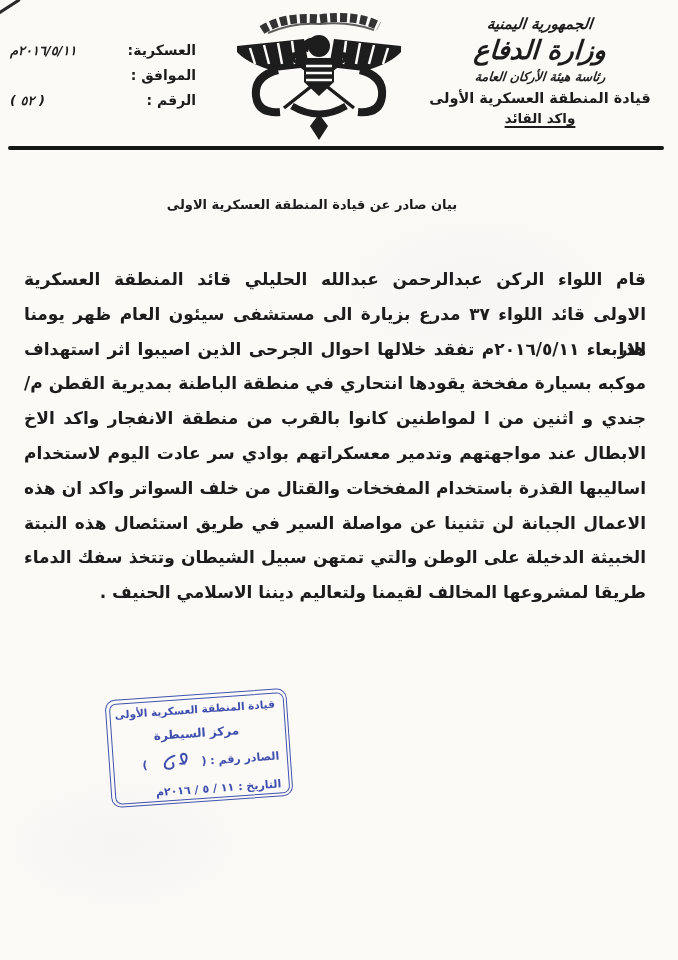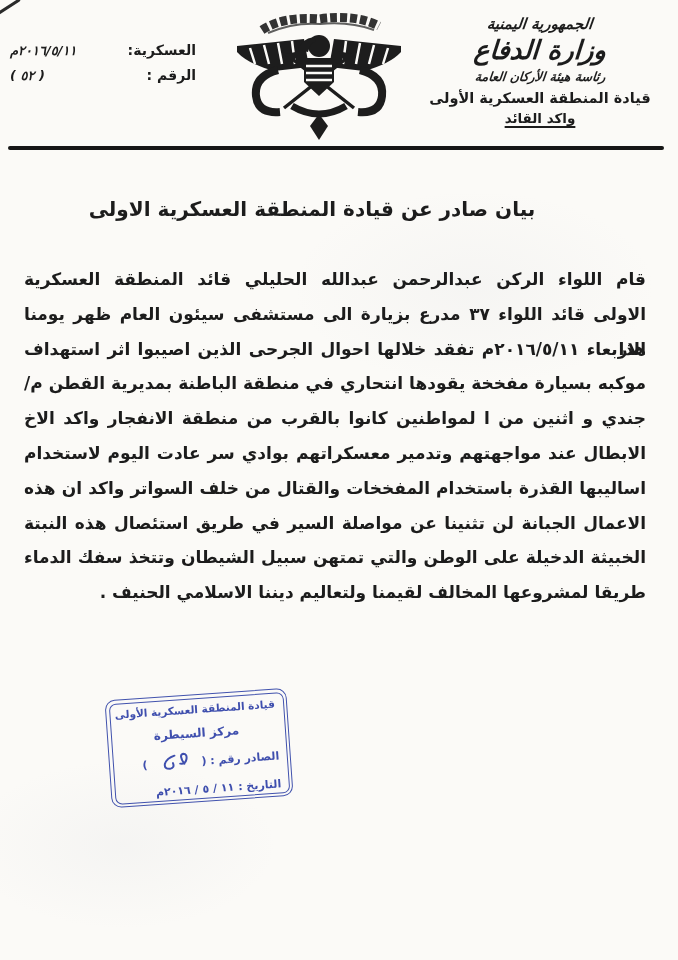--- a/index.html
+++ b/index.html
@@ -29,21 +29,21 @@
   .org-calli-2 { font-size:26px; font-weight:bold; font-style:italic; transform:skewX(-4deg); display:inline-block; margin-top:2px; letter-spacing:1px; }
   .org-calli-3 { font-size:12.5px; font-weight:bold; font-style:italic; transform:skewX(-6deg); display:inline-block; margin-top:4px; }
   .org-print-1 { font-size:14.5px; font-weight:bold; margin-top:5px; }
   .org-print-2 { font-size:13.5px; font-weight:bold; margin-top:4px; text-decoration:underline; text-underline-offset:3px; text-decoration-thickness:1.5px; }
   .emblem { position:absolute; left:234px; top:10px; width:170px; height:134px; }
   
   .rule { position:absolute; top:146px; left:8px; width:656px; height:4px; background:#161616; border-radius:2px; }
   
   .doc-title {
     position:absolute; top:197px; left:4px; right:58px; text-align:center;
-    direction:rtl; font-size:20px; font-weight:bold;
+    direction:rtl; font-size:13px; font-weight:bold;
   }
   
   .body-par {
     position:absolute; top:262px; right:32px; left:24px;
     direction:rtl; font-weight:bold; font-size:17px;
   }
   .bline { line-height:34.8px; height:34.8px; text-align:justify; text-align-last:justify; white-space:nowrap0; }
   .bline.last { text-align-last:right; }
   
   .stamp {
@@ -64,20 +64,24 @@
 <body>
 
 <div class="page">
 
   <div class="artifact-corner"></div>
 
   <div class="hdr-left">
     <div class="hdr-field">
       <span class="lbl">العسكرية:</span>
       <span class="val">٢٠١٦/٥/١١م</span>
+    </div>
+    <div class="hdr-field">
+      <span class="lbl">الموافق :</span>
+      <span class="val"></span>
     </div>
     <div class="hdr-field">
       <span class="lbl">الرقم :</span>
       <span class="val">( ٥٢ )</span>
     </div>
   </div>
 
   <div class="emblem">
     <svg viewBox="0 0 170 134" width="170" height="134" xmlns="http://www.w3.org/2000/svg">
       <g fill="none" stroke="#1d1d1d">

